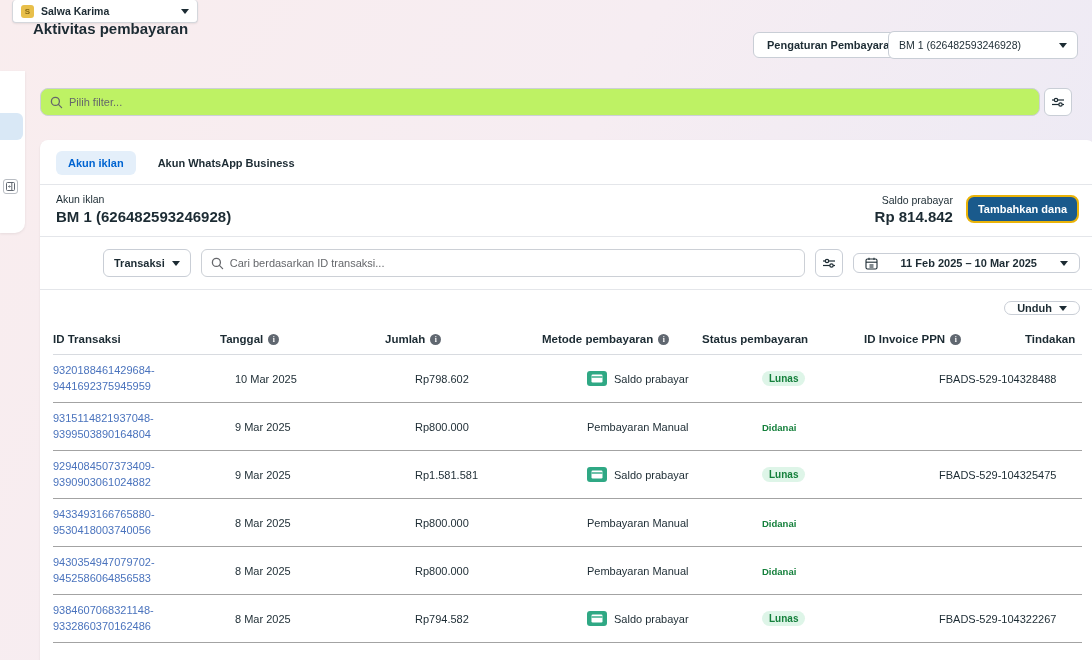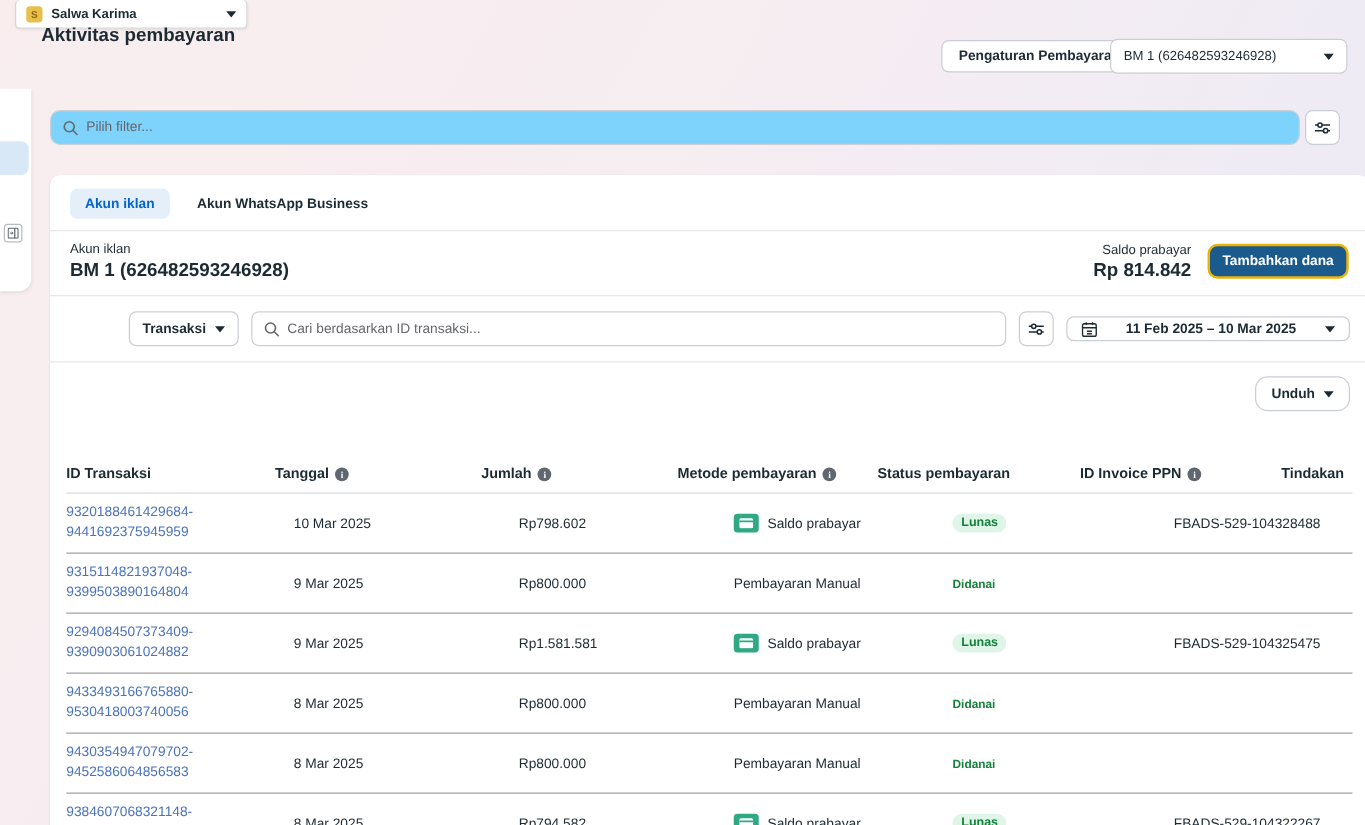--- a/index.html
+++ b/index.html
@@ -35,21 +35,21 @@
 
   .btn { background: #fff; border: 1px solid #c9ced6; border-radius: 6px;
     font-family: inherit; font-size: 11px; font-weight: 600; color: #1c2b33;
     display: flex; align-items: center; justify-content: center; cursor: pointer; }
 
   .settings-btn { position: absolute; left: 753px; top: 32px; height: 26px; padding: 0 13px; }
   .account-select { position: absolute; left: 888px; top: 31px; width: 190px; height: 28px;
     padding: 0 10px; justify-content: space-between; font-weight: 400; font-size: 10.5px; }
 
   .filter-bar { position: absolute; left: 40px; top: 88px; width: 1000px; height: 28px;
-    background: #7dd3fc; border: 1px solid #ccd0d6; border-radius: 8px;
+    background: #bef264; border: 1px solid #ccd0d6; border-radius: 8px;
     display: flex; align-items: center; padding: 0 9px; gap: 6px; }
   .filter-input, .tx-search-input { border: 0; outline: 0; flex: 1; font-family: inherit;
     font-size: 11px; color: #1c2b33; background: transparent; }
   ::placeholder { color: #65676b; opacity: 1; }
   .adjust-btn { position: absolute; left: 1044px; top: 88px; width: 28px; height: 28px; }
 
   
   .card { position: absolute; left: 40px; top: 140px; width: 1055px; height: 520px;
     background: #fff; border-radius: 8px 8px 0 0; box-shadow: 0 1px 2px rgba(0,0,0,.1); }
 
@@ -70,26 +70,26 @@
     font-size: 11px; font-weight: bold; padding: 6px 10px; font-family: inherit; cursor: pointer; }
 
   .toolbar { display: flex; align-items: center; padding: 12px 15px; gap: 10px; margin-left: 48px; }
   .tx-type-btn { height: 28px; padding: 0 10px; gap: 7px; font-weight: bold; }
   .tx-search { flex: 1; height: 28px; background: #fff; border: 1px solid #ccd0d6; border-radius: 6px;
     display: flex; align-items: center; padding: 0 9px; gap: 6px; }
   .adjust-btn2 { width: 28px; height: 28px; flex: none; }
   .date-btn { height: 20px; padding: 0 11px; gap: 23px; font-weight: bold; }
 
   .download-row { display: flex; justify-content: flex-end; padding: 11px 15px 10px; }
-  .unduh-btn { height: 28px; padding: 0 12px; gap: 7px; font-weight: bold; border-radius: 10px; }
+  .unduh-btn { height: 14px; padding: 0 12px; gap: 7px; font-weight: bold; border-radius: 10px; }
 
   .table { padding: 0 13px; }
   .thead, .trow { display: grid;
     grid-template-columns: 167px 165px 157px 160px 162px 161px 1fr; align-items: center; }
-  .thead { padding: 8px 0 9px; border-bottom: 1px solid #d8dbe0; font-size: 11.5px; font-weight: bold; margin-top: 26px; }
+  .thead { padding: 8px 0 9px; border-bottom: 1px solid #d8dbe0; font-size: 11.5px; font-weight: bold; }
   .th { display: flex; align-items: center; gap: 5px; }
   .info-dot { width: 11px; height: 11px; border-radius: 50%; background: #606770; color: #fff;
     font-size: 7.5px; font-weight: bold; display: inline-flex; align-items: center;
     justify-content: center; font-family: "Liberation Serif", serif; cursor: pointer; flex: none; }
   .trow { min-height: 48px; border-bottom: 1px solid #a3a3a3; font-size: 11px; gap: 15px; }
   .tid { color: #4a73bd; text-decoration: none; font-size: 11px; line-height: 1.45;
     display: inline-block; cursor: pointer; }
   .method-cell { display: flex; align-items: center; gap: 7px; }
   .micon { width: 20px; height: 15px; border-radius: 3px; background: #2fa884;
     display: inline-flex; align-items: center; justify-content: center; flex: none; }

